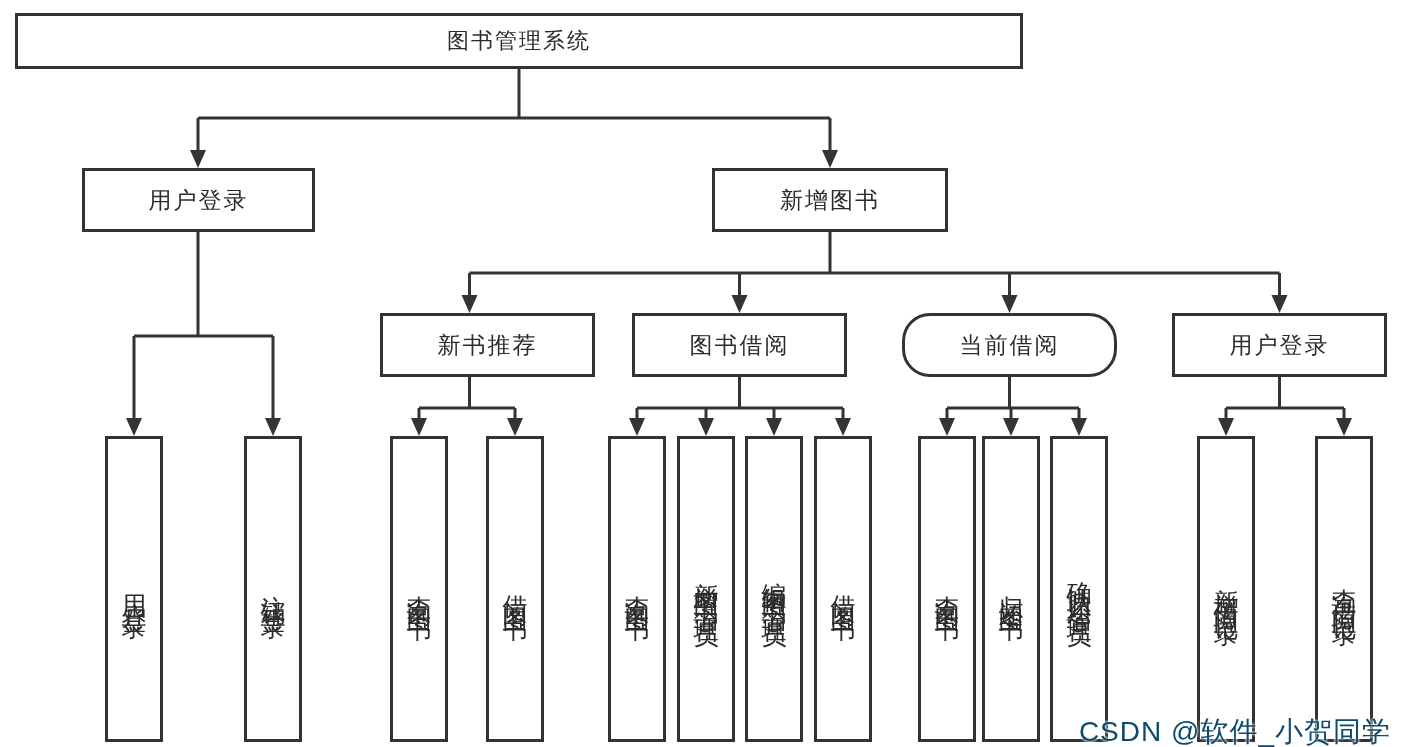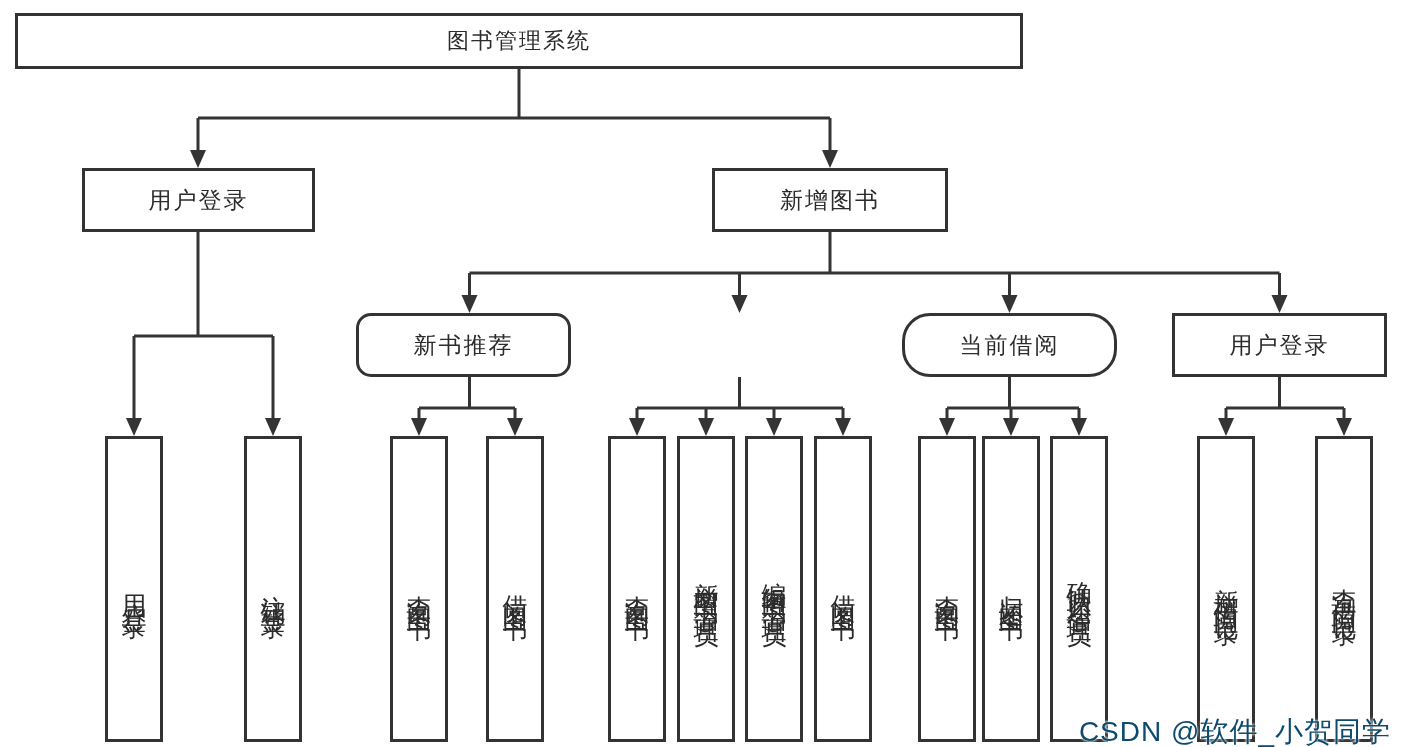--- a/index.html
+++ b/index.html
@@ -111,21 +111,22 @@
                        M1071 418 L1087 418 L1079 436 Z
                        M1218 418 L1234 418 L1226 436 Z
                        M1336 418 L1352 418 L1344 436 Z"></path>
   </svg>
 
   <div class="hbox root">图书管理系统</div>
 
   <div class="hbox lvl2" style="left:82px;">用户登录</div>
   <div class="hbox lvl2" style="left:712px; width:236px;">新增图书</div>
 
-  <div class="hbox lvl3" style="left:356px;border-radius:15px;">新书推荐</div>
+  <div class="hbox lvl3" style="left:380px;">新书推荐</div>
+  <div class="hbox lvl3" style="left:632px;">图书借阅</div>
   <div class="hbox lvl3" style="left:902px;border-radius:28px;">当前借阅</div>
   <div class="hbox lvl3" style="left:1172px;">用户登录</div>
 
   <div class="vbox" style="left:105px;">
     <span class="vtext">用户登录</span>
   </div>
   <div class="vbox" style="left:244px;">
     <span class="vtext">注销登录</span>
   </div>
 

